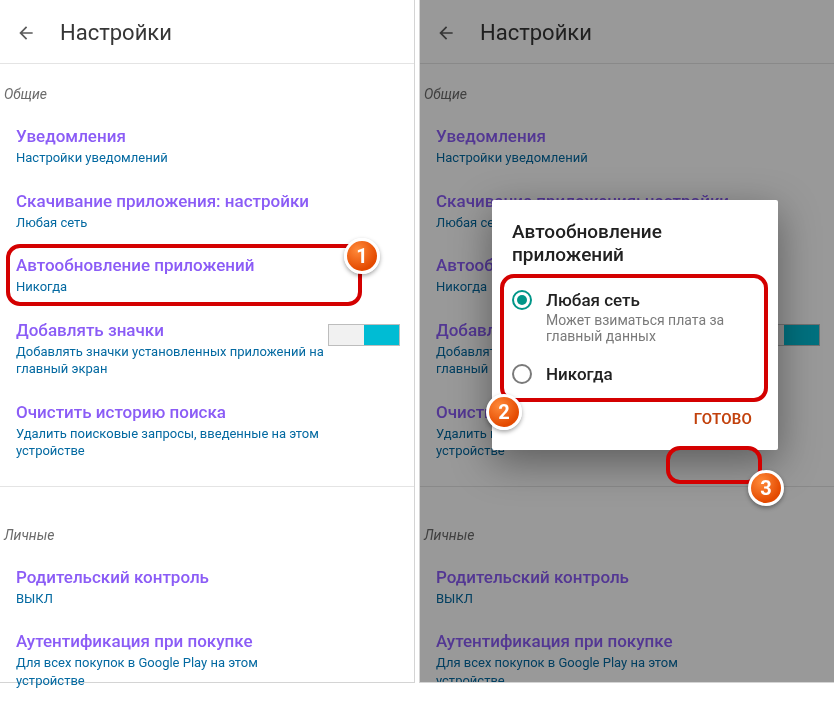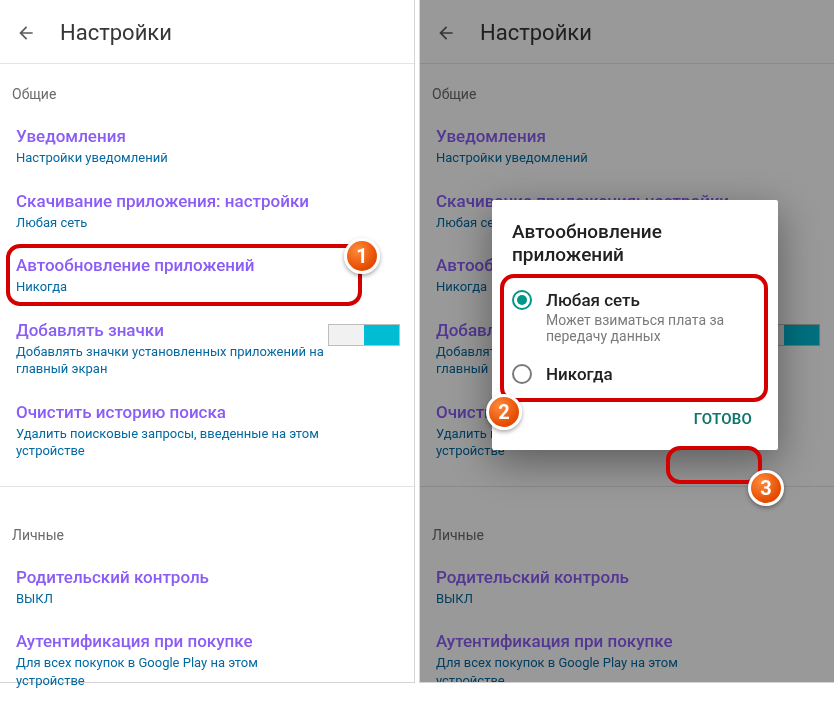--- a/index.html
+++ b/index.html
@@ -29,23 +29,24 @@
   width: 20px;
   height: 20px;
   margin-right: 24px;
   display: inline-flex;
   align-items: center;
   justify-content: center;
 }
 .header-title { font-size: 22px; color: #363636; font-weight: 400; }
 .scroll { padding-bottom: 10px; }
 .section-header {
-  padding: 22px 12px 14px;
+  padding: 22px 4px 14px;
   font-size: 14px;
   color: #6b6b6b;
+  font-style: italic;
 }
 .item {
   padding: 10px 16px 14px;
   position: relative;
 }
 .item-title {
   font-size: 17px;
   color: #8b5cf6;
   font-weight: 500;
   margin-bottom: 3px;
@@ -149,21 +150,21 @@
 .radio-label { font-size: 17px; color: #212121; font-weight: 500; }
 .radio-sub { font-size: 14px; color: #7a7a7a; margin-top: 2px; }
 .dialog-actions {
   display: flex;
   justify-content: flex-end;
   padding: 10px 16px 6px;
 }
 .done-btn {
   font-size: 15px;
   font-weight: 600;
-  color: #0f766e;
+  color: #c2410c;
   padding: 6px 10px;
   letter-spacing: .2px;
 }
 </style>
 </head>
 <body>
 
 <div class="pane left">
   <div class="header">
     <span class="back-arrow">
@@ -276,21 +277,21 @@
 
   <div class="scrim"></div>
 
   <div class="dialog">
     <div class="dialog-title">Автообновление приложений</div>
 
     <div class="radio-row">
       <div class="radio checked"></div>
       <div>
         <div class="radio-label">Любая сеть</div>
-        <div class="radio-sub">Может взиматься плата за передачу данных</div>
+        <div class="radio-sub">Может взиматься плата за главный данных</div>
       </div>
     </div>
 
 
     <div class="radio-row">
       <div class="radio"></div>
       <div>
         <div class="radio-label">Никогда</div>
       </div>
     </div>

